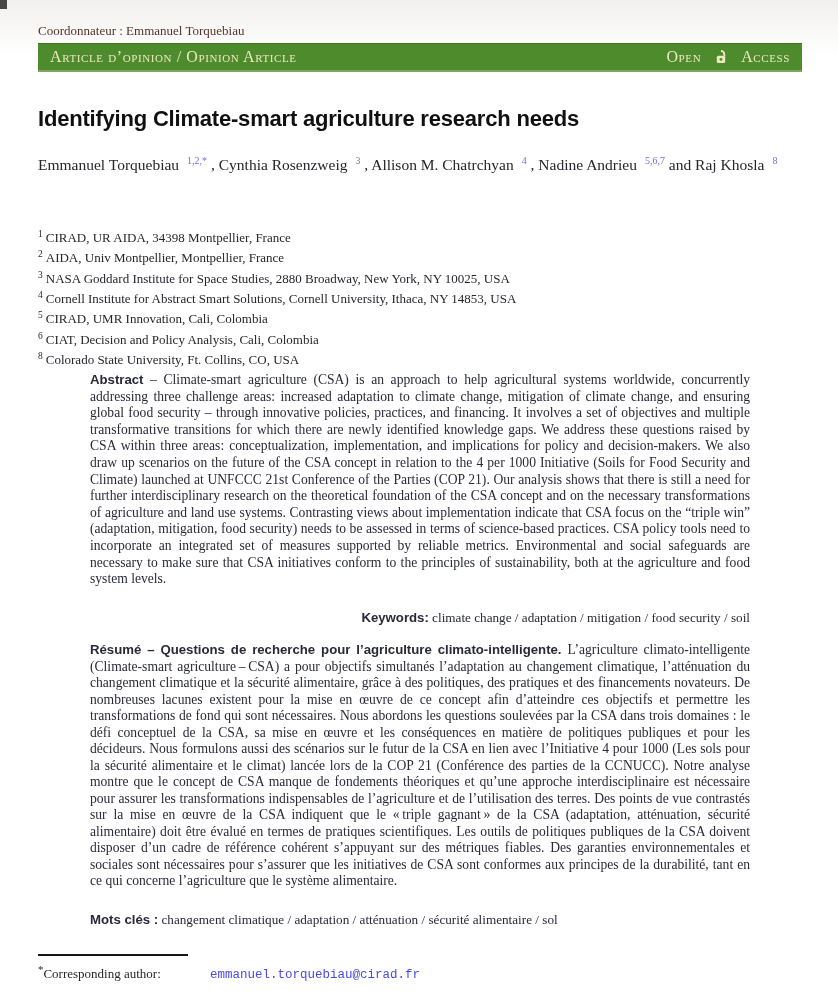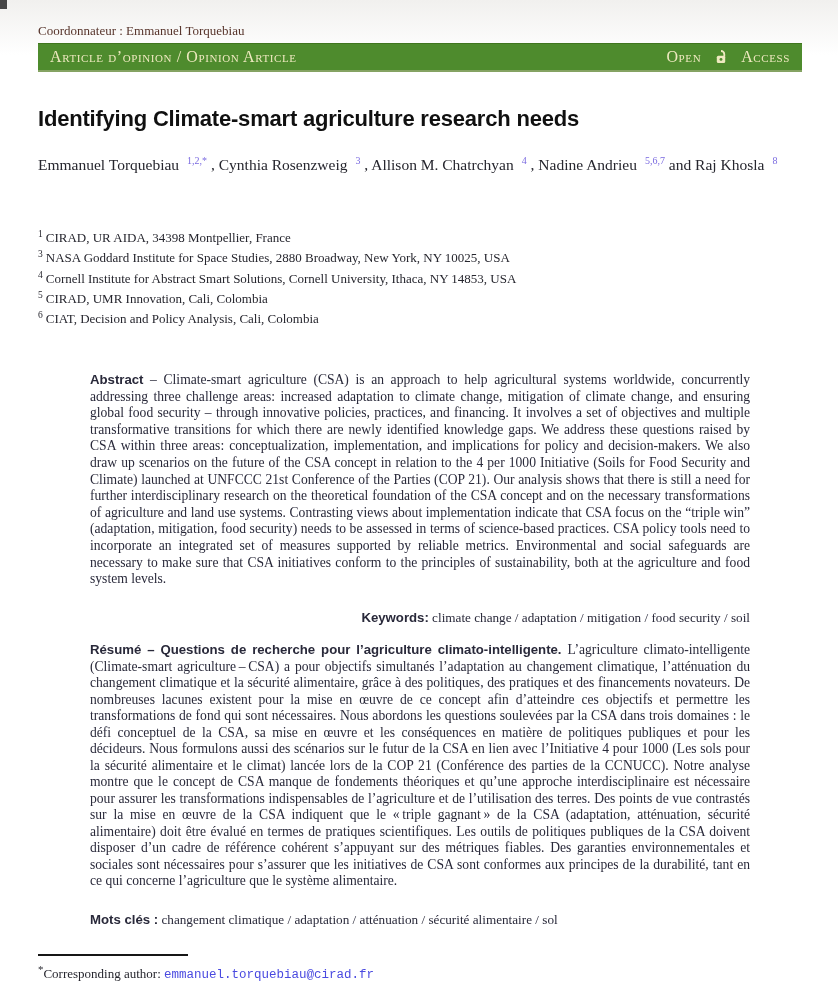--- a/index.html
+++ b/index.html
@@ -45,21 +45,21 @@
   .block { position:absolute; left:90px; width:660px; text-align:justify; color:#29293a; }
   .abstract { top:372px; font-size:13.6px; line-height:16.6px; }
   .blabel { font-family:"Liberation Sans", sans-serif; font-weight:bold; font-size:13.2px; }
   .keywords { top:610px; font-size:13.2px; text-align:right; }
   .resume { top:642px; font-size:13.6px; line-height:16.5px; }
   .motscles { top:912px; font-size:13.2px; text-align:left; }
 
   
   .footnote { position:absolute; left:38px; top:954px; font-size:13px; color:#26262e; }
   .foot-rule { width:150px; height:2px; background:#161616; margin-bottom:7px; }
-  .foot-email { font-family:"Liberation Mono","DejaVu Sans Mono",monospace; font-size:12.5px; color:#4a4ae0; text-decoration:none; cursor:pointer; }
+  .foot-email { font-family:"Liberation Mono","DejaVu Sans Mono",monospace; font-size:12.5px; color:#4a4ae0; text-decoration:none; cursor:pointer;margin-left:46px; }
 </style>
 </head>
 <body>
 
 <div class="page">
 
   <div class="artifact artifact-1"></div>
 
   <div class="hdr-left">
     <div class="hdr-coord">Coordonnateur : Emmanuel Torquebiau</div>
@@ -91,30 +91,32 @@
     
       <span class="author"><span>, </span><span>Nadine Andrieu</span><sup>5,6,7</sup></span>
     
       <span class="author"><span> and </span><span>Raj Khosla</span><sup>8</sup></span>
     </div>
 
   <div class="affils">
 
       <div class="affil"><sup>1</sup><span>CIRAD, UR AIDA, 34398 Montpellier, France</span></div>
 
+      <div class="affil"><sup>2</sup><span>AIDA, Univ Montpellier, Montpellier, France</span></div>
 
       <div class="affil"><sup>3</sup><span>NASA Goddard Institute for Space Studies, 2880 Broadway, New York, NY 10025, USA</span></div>
 
       <div class="affil"><sup>4</sup><span>Cornell Institute for Abstract Smart Solutions, Cornell University, Ithaca, NY 14853, USA</span></div>
 
       <div class="affil"><sup>5</sup><span>CIRAD, UMR Innovation, Cali, Colombia</span></div>
 
       <div class="affil"><sup>6</sup><span>CIAT, Decision and Policy Analysis, Cali, Colombia</span></div>
 
 
+      <div class="affil"><sup>8</sup><span>Colorado State University, Ft. Collins, CO, USA</span></div>
     </div>
 
   <p class="block abstract"><span class="blabel">Abstract</span><span> – Climate-smart agriculture (CSA) is an approach to help agricultural systems worldwide, concurrently addressing three challenge areas: increased adaptation to climate change, mitigation of climate change, and ensuring global food security – through innovative policies, practices, and financing. It involves a set of objectives and multiple transformative transitions for which there are newly identified knowledge gaps. We address these questions raised by CSA within three areas: conceptualization, implementation, and implications for policy and decision-makers. We also draw up scenarios on the future of the CSA concept in relation to the 4 per 1000 Initiative (Soils for Food Security and Climate) launched at UNFCCC 21st Conference of the Parties (COP 21). Our analysis shows that there is still a need for further interdisciplinary research on the theoretical foundation of the CSA concept and on the necessary transformations of agriculture and land use systems. Contrasting views about implementation indicate that CSA focus on the “triple win” (adaptation, mitigation, food security) needs to be assessed in terms of science-based practices. CSA policy tools need to incorporate an integrated set of measures supported by reliable metrics. Environmental and social safeguards are necessary to make sure that CSA initiatives conform to the principles of sustainability, both at the agriculture and food system levels.</span></p>
 
   <p class="block keywords"><span class="blabel">Keywords:</span><span> climate change / adaptation / mitigation / food security / soil</span></p>
 
   <p class="block resume"><span class="blabel">Résumé</span><span class="blabel"> – Questions de recherche pour l’agriculture climato-intelligente. </span><span>L’agriculture climato-intelligente (Climate-smart agriculture – CSA) a pour objectifs simultanés l’adaptation au changement climatique, l’atténuation du changement climatique et la sécurité alimentaire, grâce à des politiques, des pratiques et des financements novateurs. De nombreuses lacunes existent pour la mise en œuvre de ce concept afin d’atteindre ces objectifs et permettre les transformations de fond qui sont nécessaires. Nous abordons les questions soulevées par la CSA dans trois domaines : le défi conceptuel de la CSA, sa mise en œuvre et les conséquences en matière de politiques publiques et pour les décideurs. Nous formulons aussi des scénarios sur le futur de la CSA en lien avec l’Initiative 4 pour 1000 (Les sols pour la sécurité alimentaire et le climat) lancée lors de la COP 21 (Conférence des parties de la CCNUCC). Notre analyse montre que le concept de CSA manque de fondements théoriques et qu’une approche interdisciplinaire est nécessaire pour assurer les transformations indispensables de l’agriculture et de l’utilisation des terres. Des points de vue contrastés sur la mise en œuvre de la CSA indiquent que le « triple gagnant » de la CSA (adaptation, atténuation, sécurité alimentaire) doit être évalué en termes de pratiques scientifiques. Les outils de politiques publiques de la CSA doivent disposer d’un cadre de référence cohérent s’appuyant sur des métriques fiables. Des garanties environnementales et sociales sont nécessaires pour s’assurer que les initiatives de CSA sont conformes aux principes de la durabilité, tant en ce qui concerne l’agriculture que le système alimentaire.</span></p>
 
   <p class="block motscles"><span class="blabel">Mots clés :</span><span> changement climatique / adaptation / atténuation / sécurité alimentaire / sol</span></p>
 

